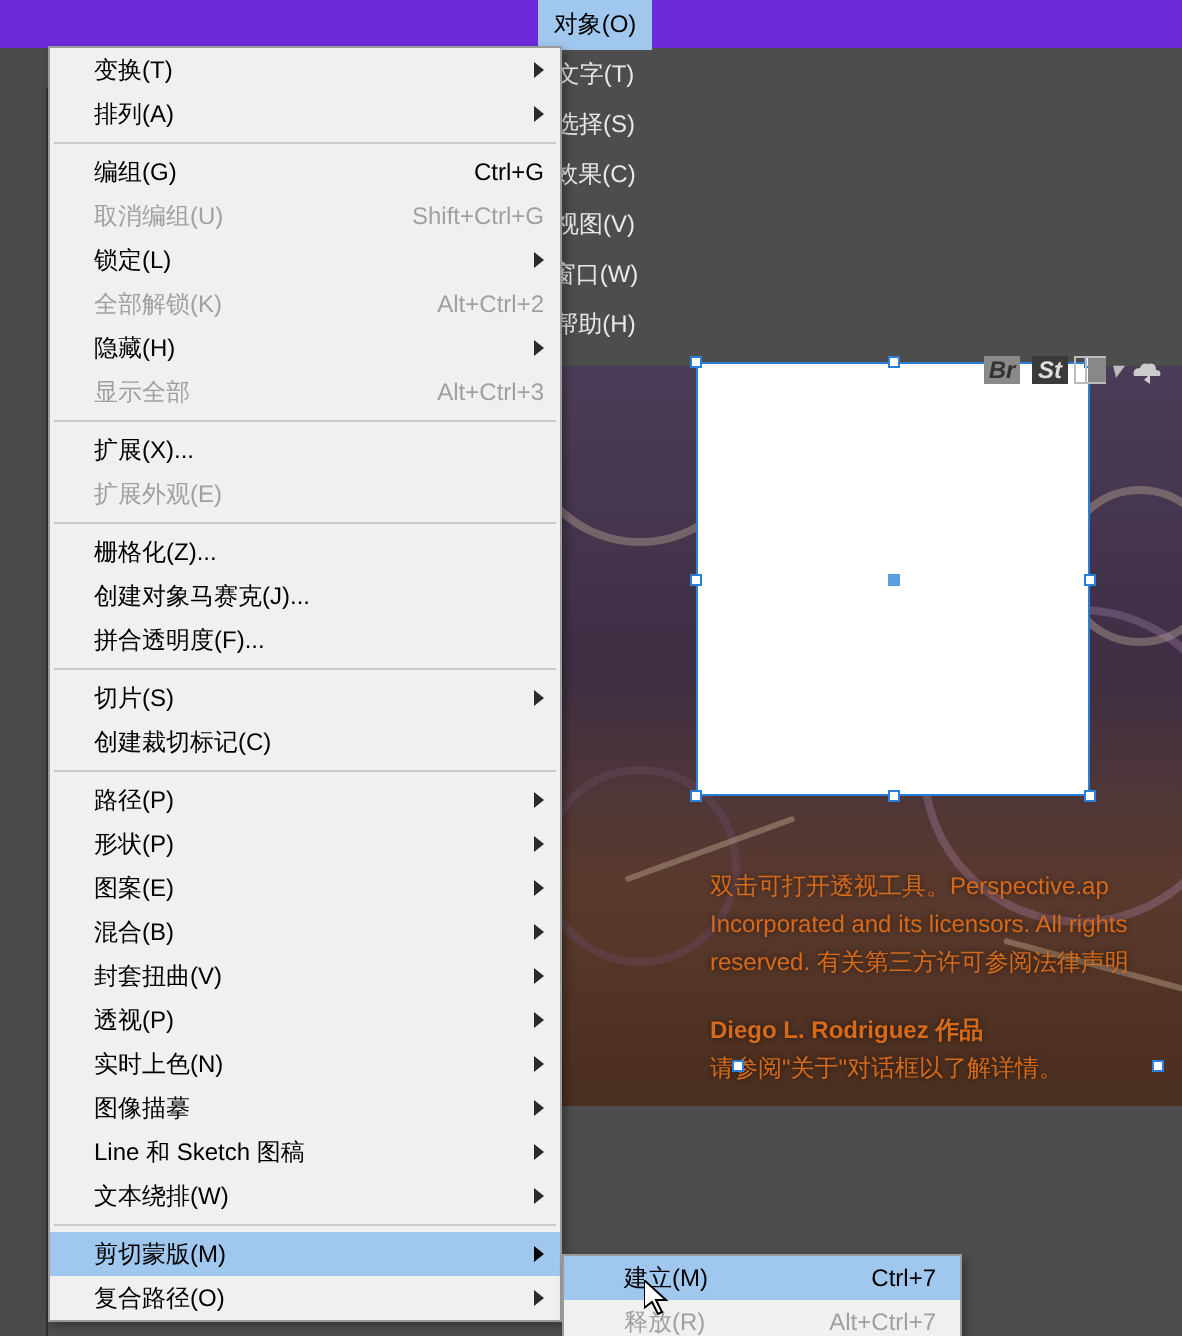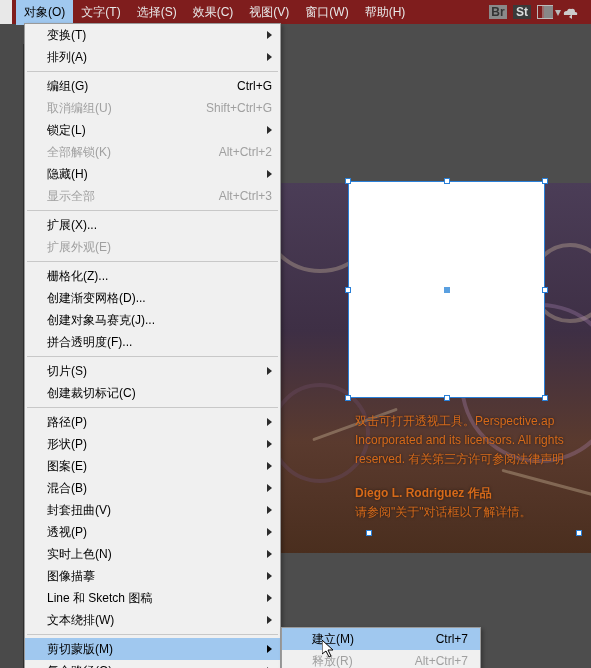--- a/index.html
+++ b/index.html
@@ -11,44 +11,44 @@
   }
   .art-swirls { position:absolute; inset:0; overflow:hidden; }
   .swirl { position:absolute; border-radius:50%; border:4px solid rgba(210,190,160,0.35); }
   .swirl.a { width:120px; height:120px; top:-30px; left:-20px; }
   .swirl.b { width:80px; height:80px; top:60px; left:250px; }
   .swirl.c { width:160px; height:160px; top:120px; left:180px; border-color:rgba(180,140,190,0.3); }
   .swirl.d { width:100px; height:100px; top:200px; left:-10px; border-color:rgba(100,70,90,0.5); }
   .art-line { position:absolute; background:rgba(200,180,150,0.4); border-radius:2px; }
   .art-line.l1{ width:90px;height:3px;top:240px;left:30px;transform:rotate(-20deg);}
   .art-line.l2{ width:110px;height:3px;top:300px;left:220px;transform:rotate(15deg);}
-  .art-text-block { position:absolute; top:229px; left:75px; right:20px; color:#d66a1a; line-height:1.6; font-size:11px; text-shadow:0 0 3px rgba(0,0,0,0.6);}
+  .art-text-block { position:absolute; top:251px; left:75px; right:20px; color:#d66a1a; line-height:1.6; font-size:11px; text-shadow:0 0 3px rgba(0,0,0,0.6);}
   .art-line1 { display:block; }
   .art-line2 { display:block; margin-top:10px;}
   .art-line3 { display:block; }
   .art-line4 { display:block; margin-top:14px;font-weight:bold;}
   .art-line5 { display:block;}
   .selection-box {
     position:absolute; top:181px; left:348px; width:197px; height:217px;
     background:#fff; border:1px solid #2a80d8;
   }
   .sel-handle { position:absolute; width:6px; height:6px; background:#fff; border:1px solid #2a80d8; }
   .sel-handle.tl{top:-4px;left:-4px;} .sel-handle.tm{top:-4px;left:calc(50% - 3px);} .sel-handle.tr{top:-4px;right:-4px;}
   .sel-handle.ml{top:calc(50% - 3px);left:-4px;} .sel-handle.mr{top:calc(50% - 3px);right:-4px;}
   .sel-handle.bl{bottom:-4px;left:-4px;} .sel-handle.bm{bottom:-4px;left:calc(50% - 3px);} .sel-handle.br{bottom:-4px;right:-4px;}
   .sel-center{ position:absolute; top:calc(50% - 3px); left:calc(50% - 3px); width:6px;height:6px;background:#5aa0e0;}
   .artwork-handle { position:absolute; width:6px;height:6px;background:#fff;border:1px solid #2a80d8;}
   .ah1{top:530px;left:366px;} .ah2{top:530px;left:576px;}
 
   
-  .menubar { position:absolute; top:0; left:12px; right:0; height:24px; background:#7f1d1d; display:flex; align-items:center; padding-left:4px; z-index:10;}
+  .menubar { position:absolute; top:0; left:0; right:0; height:24px; background:#6d28d9; display:flex; align-items:center; padding-left:4px; z-index:10;flex-direction:column;}
   .menubar .menu-item { color:#e8e8e8; padding:4px 8px; cursor:default; }
   .menubar .menu-item.active { background:#a0c8ef; color:#000; }
   .menubar .icons { margin-left:auto; display:flex; gap:0; align-items:center; padding-right:6px;}
-  .menubar .ic { width:24px;height:20px;display:flex;align-items:center;color:#ccc;}
+  .menubar .ic { width:24px;height:20px;display:flex;align-items:center;justify-content:center;color:#ccc;font-style:italic;}
   .ic svg { display:block; }
 
   .docinfo { position:absolute; top:24px; left:0; width:24px; height:22px; background:#4a4a4a; color:#ccc; display:flex;align-items:center;justify-content:center; z-index:5;padding-left:40px;}
   .docinfo2 { position:absolute; top:44px; left:0; width:24px; bottom:0; background:#4a4a4a; border-right:1px solid #2f2f2f; z-index:5;}
 
   
   .dropdown {
     position:absolute; top:23px; left:24px; width:257px;
     background:#f0f0f0; border:1px solid #9a9a9a; box-shadow:2px 2px 4px rgba(0,0,0,0.3);
     z-index:20;
@@ -189,23 +189,20 @@
       <span>扩展(X)...</span>
     </div>
     <div class="dd-item disabled">
       <span>扩展外观(E)</span>
     </div>
     <div class="dd-sep"></div>
     <div class="dd-item">
       <span>栅格化(Z)...</span>
     </div>
     <div class="dd-item">
-      <span>创建渐变网格(D)...</span>
-    </div>
-    <div class="dd-item">
       <span>创建对象马赛克(J)...</span>
     </div>
     <div class="dd-item">
       <span>拼合透明度(F)...</span>
     </div>
     <div class="dd-sep"></div>
     <div class="dd-item">
       <span>切片(S)</span>
       <span class="arrow"></span>
     </div>

